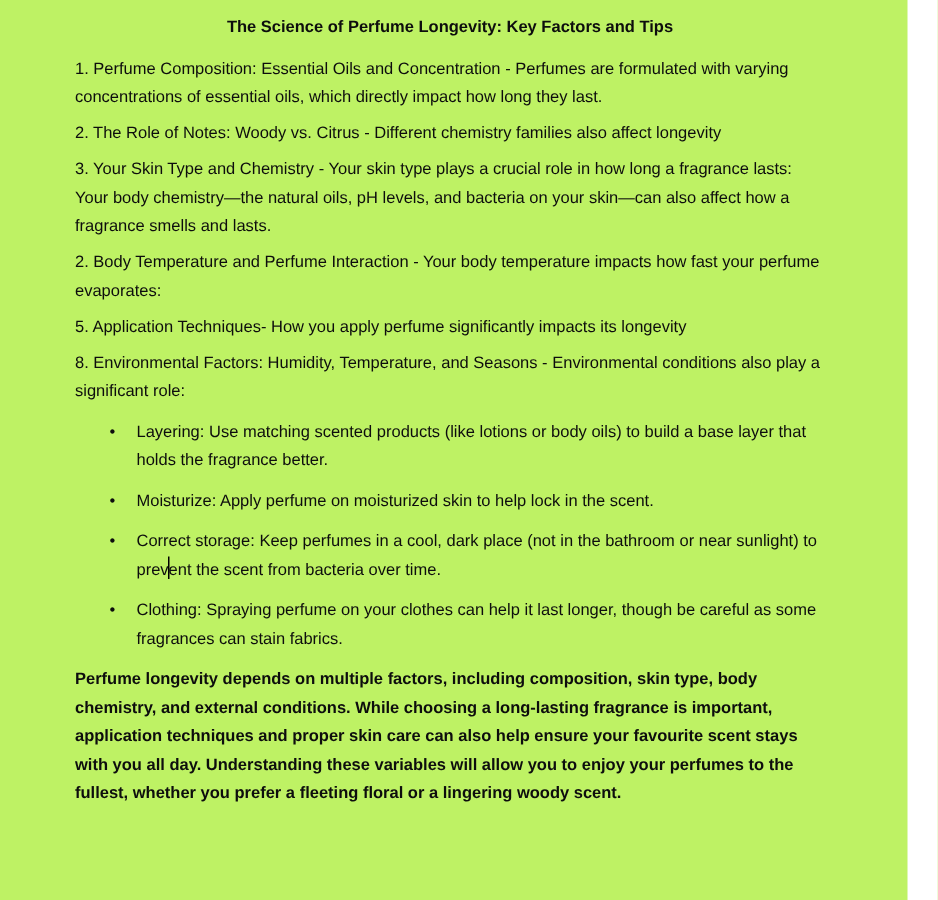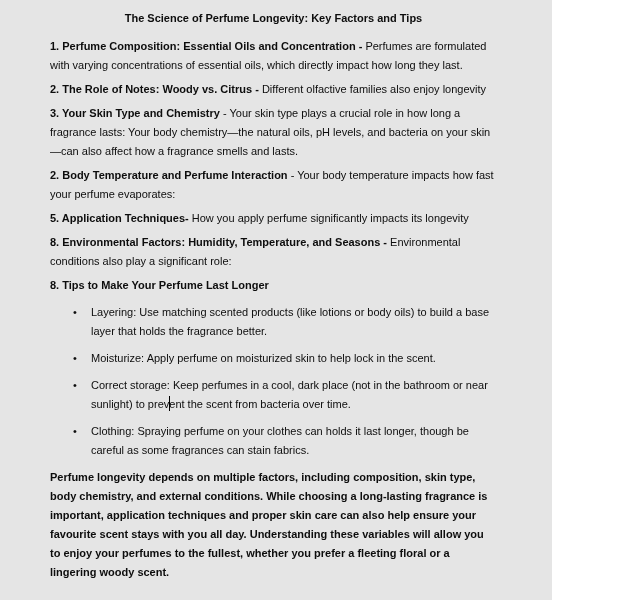--- a/index.html
+++ b/index.html
@@ -1,38 +1,38 @@
 <!DOCTYPE html>
 <html><head>
 <meta charset="utf-8">
 <style>
   html, body { margin: 0; padding: 0; background: #ffffff; }
   .page {
     position: relative;
-    width: 552px;
+    width: 605px;
     height: 600px;
     box-sizing: border-box;
-    background: #e5e5e5;
+    background: #bef264;
     padding: 9px 55px 0 50px;
     font-family: "Liberation Sans", "DejaVu Sans", sans-serif;
     font-size: 11px;
     line-height: 19px;
     color: #0d0d0d;
     overflow: hidden;
     -webkit-font-smoothing: antialiased;
   }
   .title {
     font-size: 11px;
     font-weight: 700;
     text-align: center;
     margin: 0 0 9px 0;
   }
   p { margin: 0 0 5px 0; }
   .bold-para { font-weight: 700; }
-  strong { font-weight: 700; }
+  strong { font-weight: 400; }
   ul.tips {
     list-style: none;
     margin: 8px 0 5px 0;
     padding: 0;
   }
   ul.tips li {
     position: relative;
     padding-left: 41px;
     margin: 0 0 8px 0;
   }
@@ -59,21 +59,21 @@
   <h1 class="title">The Science of Perfume Longevity: Key Factors and Tips</h1>
 
 
   <p>
     <strong>1. Perfume Composition: Essential Oils and Concentration -</strong>
     <span>Perfumes are formulated with varying concentrations of essential oils, which directly impact how long they last.</span>
   </p>
 
   <p>
     <strong>2. The Role of Notes: Woody vs. Citrus -</strong>
-    <span>Different olfactive families also enjoy longevity</span>
+    <span>Different chemistry families also affect longevity</span>
   </p>
 
   <p>
     <strong>3. Your Skin Type and Chemistry</strong>
     <span>- Your skin type plays a crucial role in how long a fragrance lasts: Your body chemistry—the natural oils, pH levels, and bacteria on your skin—can also affect how a fragrance smells and lasts.</span>
   </p>
 
   <p>
     <strong>2. Body Temperature and Perfume Interaction</strong>
     <span>- Your body temperature impacts how fast your perfume evaporates:</span>
@@ -82,32 +82,31 @@
   <p>
     <strong>5. Application Techniques-</strong>
     <span>How you apply perfume significantly impacts its longevity</span>
   </p>
 
   <p>
     <strong>8. Environmental Factors: Humidity, Temperature, and Seasons -</strong>
     <span>Environmental conditions also play a significant role:</span>
   </p>
 
-  <p class="bold-para">8. Tips to Make Your Perfume Last Longer</p>
 
   <ul class="tips">
     <li>
       <span>Layering: Use matching scented products (like lotions or body oils) to build a base layer that holds the fragrance better.</span>
     </li>
     <li>
       <span>Moisturize: Apply perfume on moisturized skin to help lock in the scent.</span>
     </li>
     <li>
       <span>Correct storage: Keep perfumes in a cool, dark place (not in the bathroom or near sunlight) to prev</span><span class="caret"></span><span>ent the scent from bacteria over time.</span>
     </li>
     <li>
-      <span>Clothing: Spraying perfume on your clothes can holds it last longer, though be careful as some fragrances can stain fabrics.</span>
+      <span>Clothing: Spraying perfume on your clothes can help it last longer, though be careful as some fragrances can stain fabrics.</span>
     </li>
   </ul>
 
   <p class="bold-para">Perfume longevity depends on multiple factors, including composition, skin type, body chemistry, and external conditions. While choosing a long-lasting fragrance is important, application techniques and proper skin care can also help ensure your favourite scent stays with you all day. Understanding these variables will allow you to enjoy your perfumes to the fullest, whether you prefer a fleeting floral or a lingering woody scent.</p>
 
 </div>
 
 </body></html>

